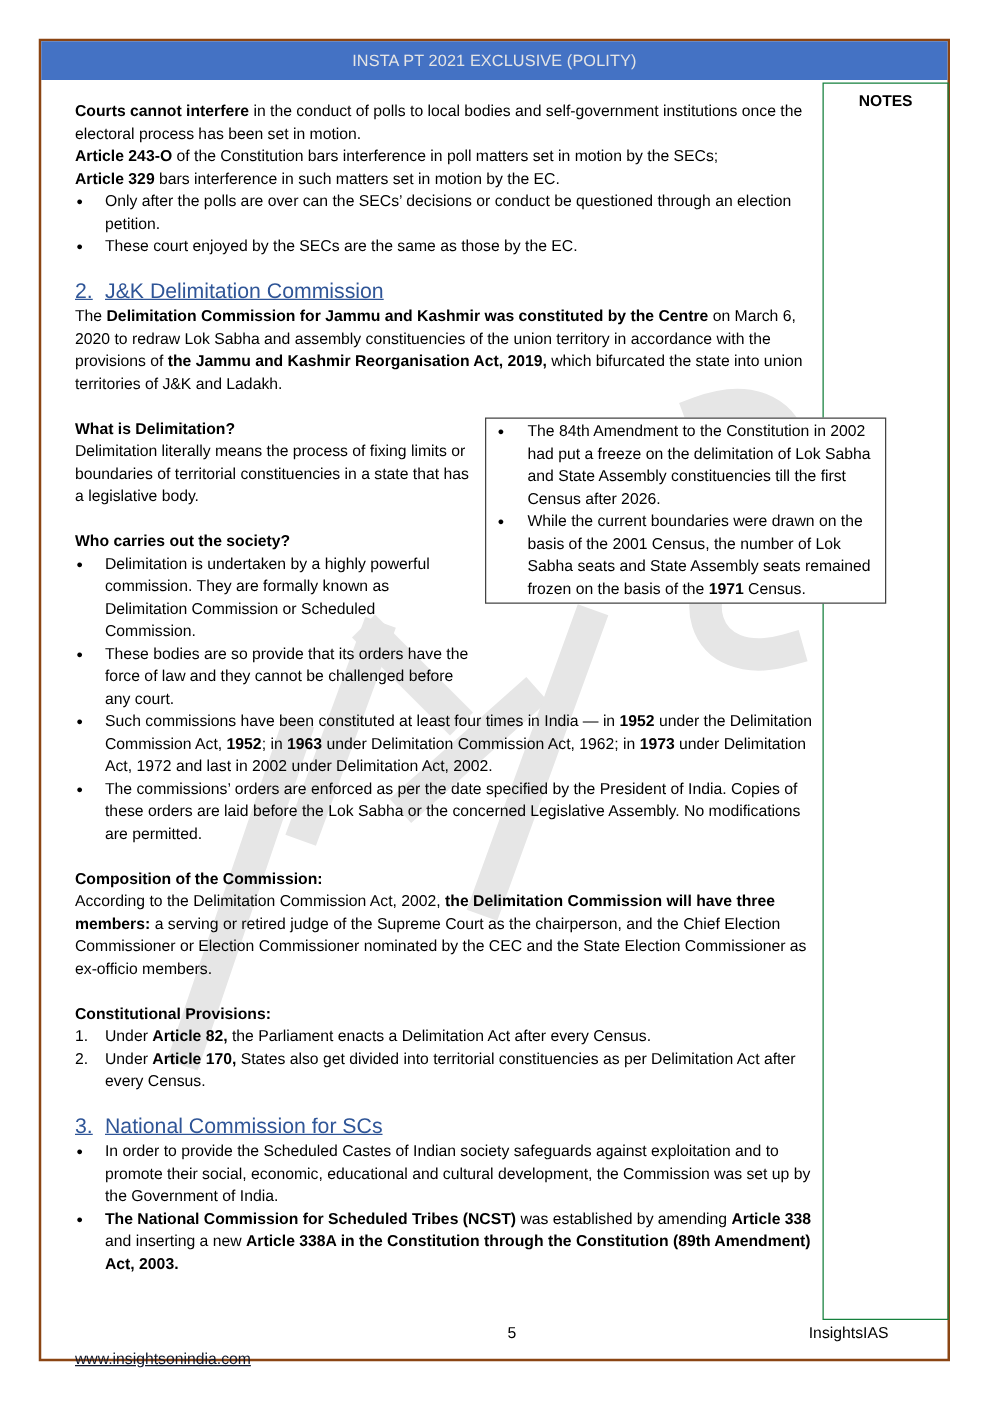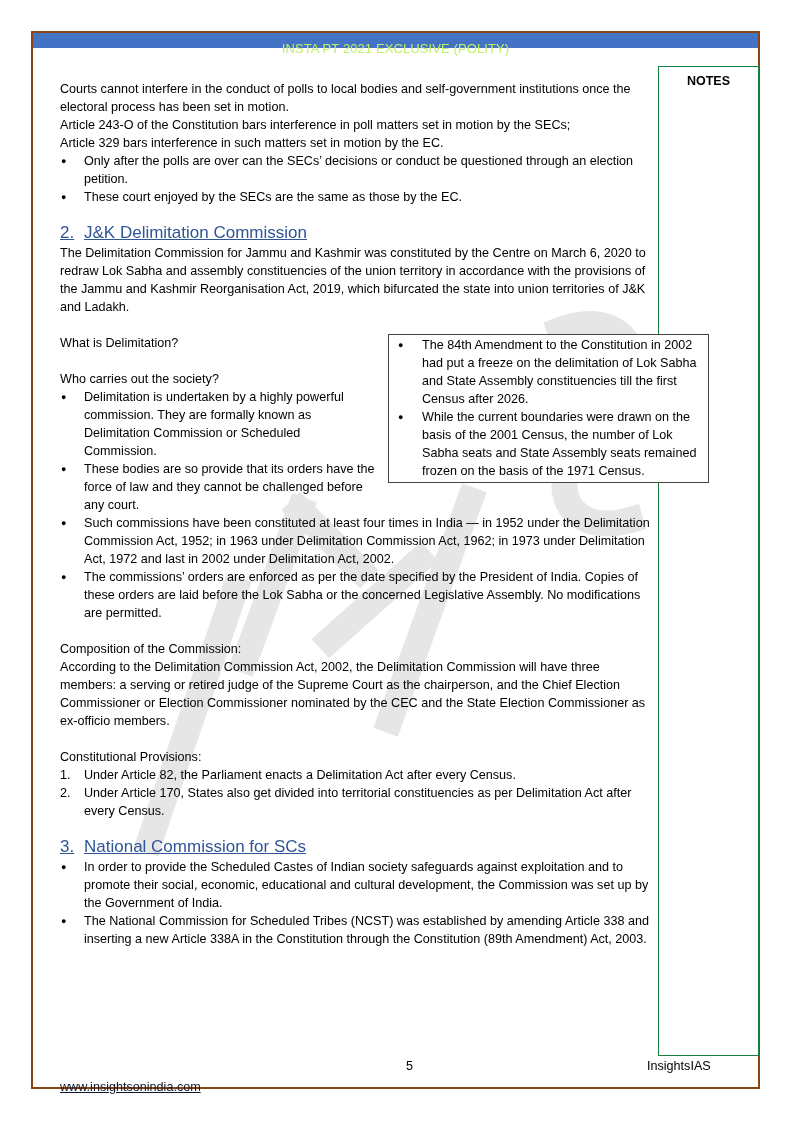--- a/index.html
+++ b/index.html
@@ -1,24 +1,24 @@
 <!DOCTYPE html>
 <html><head>
   <meta charset="utf-8">
   <style>
     html, body { margin: 0; padding: 0; background: #ffffff; }
     body { width: 794px; height: 1123px; position: relative; overflow: hidden; font-family: "Liberation Sans", sans-serif; color: #000; }
     .page-border { position: absolute; left: 31px; top: 31px; width: 729px; height: 1058px; border: 2px solid #8b4513; box-sizing: border-box; }
-    .header-band { position: absolute; left: 33px; top: 33px; width: 725px; height: 15px; background: #4472c4; color: #bef264; font-size: 13px; text-align: center; line-height: 31px; letter-spacing: 0.1px; }
+    .header-band { position: absolute; left: 33px; top: 33px; width: 725px; height: 31px; background: #4472c4; color: #e5e5e5; font-size: 13px; text-align: center; line-height: 31px; letter-spacing: 0.1px; }
     .notes-box { position: absolute; left: 658px; top: 66px; width: 101px; height: 990px; border: 1px solid #15803d; box-sizing: border-box; }
     .notes-title { text-align: center; font-weight: bold; font-size: 12.5px; margin-top: 7px; }
     .watermark { position: absolute; left: 0; top: 0; width: 794px; height: 1123px; pointer-events: none; }
     .content { position: absolute; left: 60px; top: 80px; width: 590px; font-size: 12.6px; line-height: 18px; }
     p { margin: 0; }
-    b { font-weight: normal; }
+    b { font-weight: bold; }
     .blt { position: relative; padding-left: 24px; }
     .blt::before { content: "\25CF"; position: absolute; left: 1px; top: 0; font-size: 9px; }
     .num { position: relative; padding-left: 24px; }
     .num .n { position: absolute; left: 0; top: 0; }
     .h2 { font-size: 17px; color: #2f5597; line-height: 22px; margin-top: 16px; margin-bottom: 0; }
     .h2 span { text-decoration: underline; }
     .h2 .hn { display: inline-block; width: 24px; }
     .gap { height: 18px; }
     .two-col { position: relative; }
     .left-col { width: 316px; }
@@ -58,20 +58,21 @@
   <p class="blt">Only after the polls are over can the SECs’ decisions or conduct be questioned through an election petition.</p>
   <p class="blt">These court enjoyed by the SECs are the same as those by the EC.</p>
 
   <div class="h2"><span class="hn">2.</span><span>J&amp;K Delimitation Commission</span></div>
   <p><span>The </span><b>Delimitation Commission for Jammu and Kashmir was constituted by the Centre</b><span> on March 6, 2020 to redraw Lok Sabha and assembly constituencies of the union territory in accordance with the provisions of </span><b>the Jammu and Kashmir Reorganisation Act, 2019,</b><span> which bifurcated the state into union territories of J&amp;K and Ladakh.</span></p>
   <div class="gap"></div>
 
   <div class="two-col">
     <div class="left-col">
       <p><b>What is Delimitation?</b></p>
+      <p>Delimitation literally means the process of fixing limits or boundaries of territorial constituencies in a state that has a legislative body.</p>
       <div class="gap"></div>
       <p><b>Who carries out the society?</b></p>
       <p class="blt">Delimitation is undertaken by a highly powerful commission. They are formally known as Delimitation Commission or Scheduled Commission.</p>
       <p class="blt">These bodies are so provide that its orders have the force of law and they cannot be challenged before any court.</p>
     </div>
     <div class="side-box">
       <p class="blt">The 84th Amendment to the Constitution in 2002 had put a freeze on the delimitation of Lok Sabha and State Assembly constituencies till the first Census after 2026.</p>
       <p class="blt"><span>While the current boundaries were drawn on the basis of the 2001 Census, the number of Lok Sabha seats and State Assembly seats remained frozen on the basis of the </span><b>1971</b><span> Census.</span></p>
     </div>
   </div>

